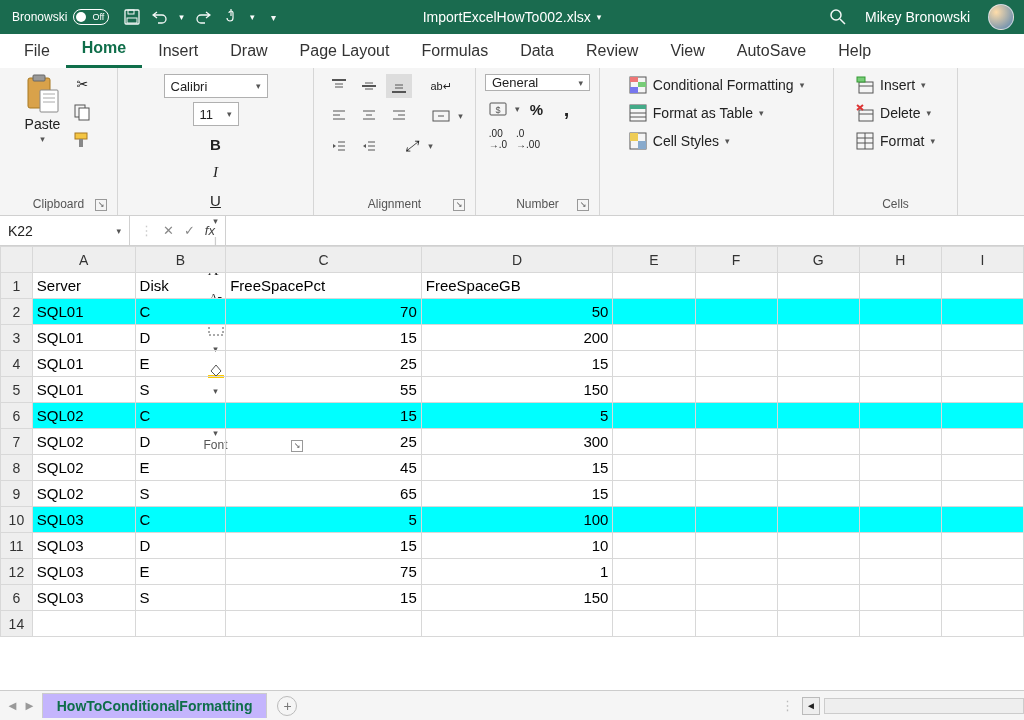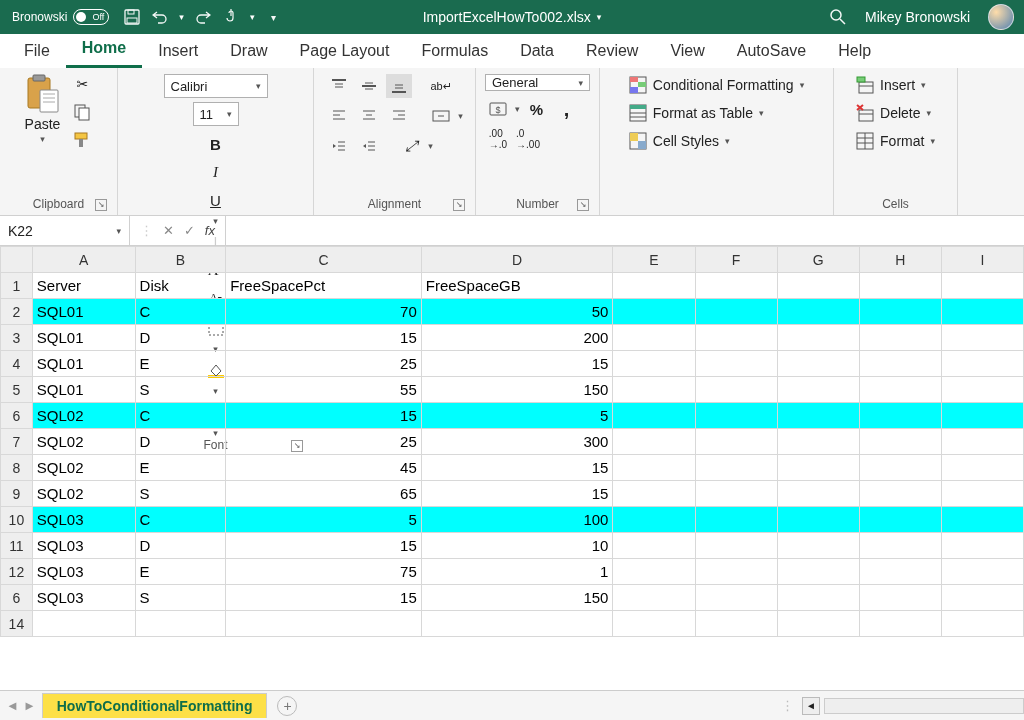--- a/index.html
+++ b/index.html
@@ -76,21 +76,21 @@
 .grid td.txt { text-align: left; }
 .grid tr.hl td:not(.rowhdr) { background: #00ffff; }
 
 
 .cA { width: 104px; } .cB { width: 92px; } .cC { width: 198px; } .cD { width: 194px; }
 .cE,.cF,.cG,.cH,.cI { width: 84px; }
 
 
 .sheetbar { position: absolute; left:0; right:0; bottom:0; height: 30px; border-top: 1px solid #ccc; background: #f5f5f5; display: flex; align-items: center; }
 .sheetbar .navs { display: flex; gap: 4px; padding: 0 6px; color: #999; }
-.sheetbar .sheet-tab { background: #fde047; border: 1px solid #ccc; border-bottom: none; padding: 4px 14px; font-size: 14px; font-weight: 600; color: #0f6e4a; }
+.sheetbar .sheet-tab { background: #c4b5fd; border: 1px solid #ccc; border-bottom: none; padding: 4px 14px; font-size: 14px; font-weight: 600; color: #0f6e4a; }
 .sheetbar .add { margin-left: 10px; color: #777; width: 20px; height: 20px; border: 1px solid #bbb; border-radius: 50%; display: flex; align-items: center; justify-content: center; font-size: 14px; }
 .sheetbar .scroll { margin-left: auto; display: flex; align-items: center; }
 .sheetbar .sep { color: #bbb; margin-right: 8px; }
 .sheetbar .scrollbtn { width: 18px; height: 18px; border: 1px solid #bbb; background: #eee; display: flex; align-items: center; justify-content: center; font-size: 10px; margin-right: 4px; }
 .sheetbar .scrolltrack { width: 200px; height: 16px; background: #eee; border: 1px solid #ccc; }
 
 .caret { font-size: 9px; color: #555; }
 svg { display: block; }
 </style>
 </head>

